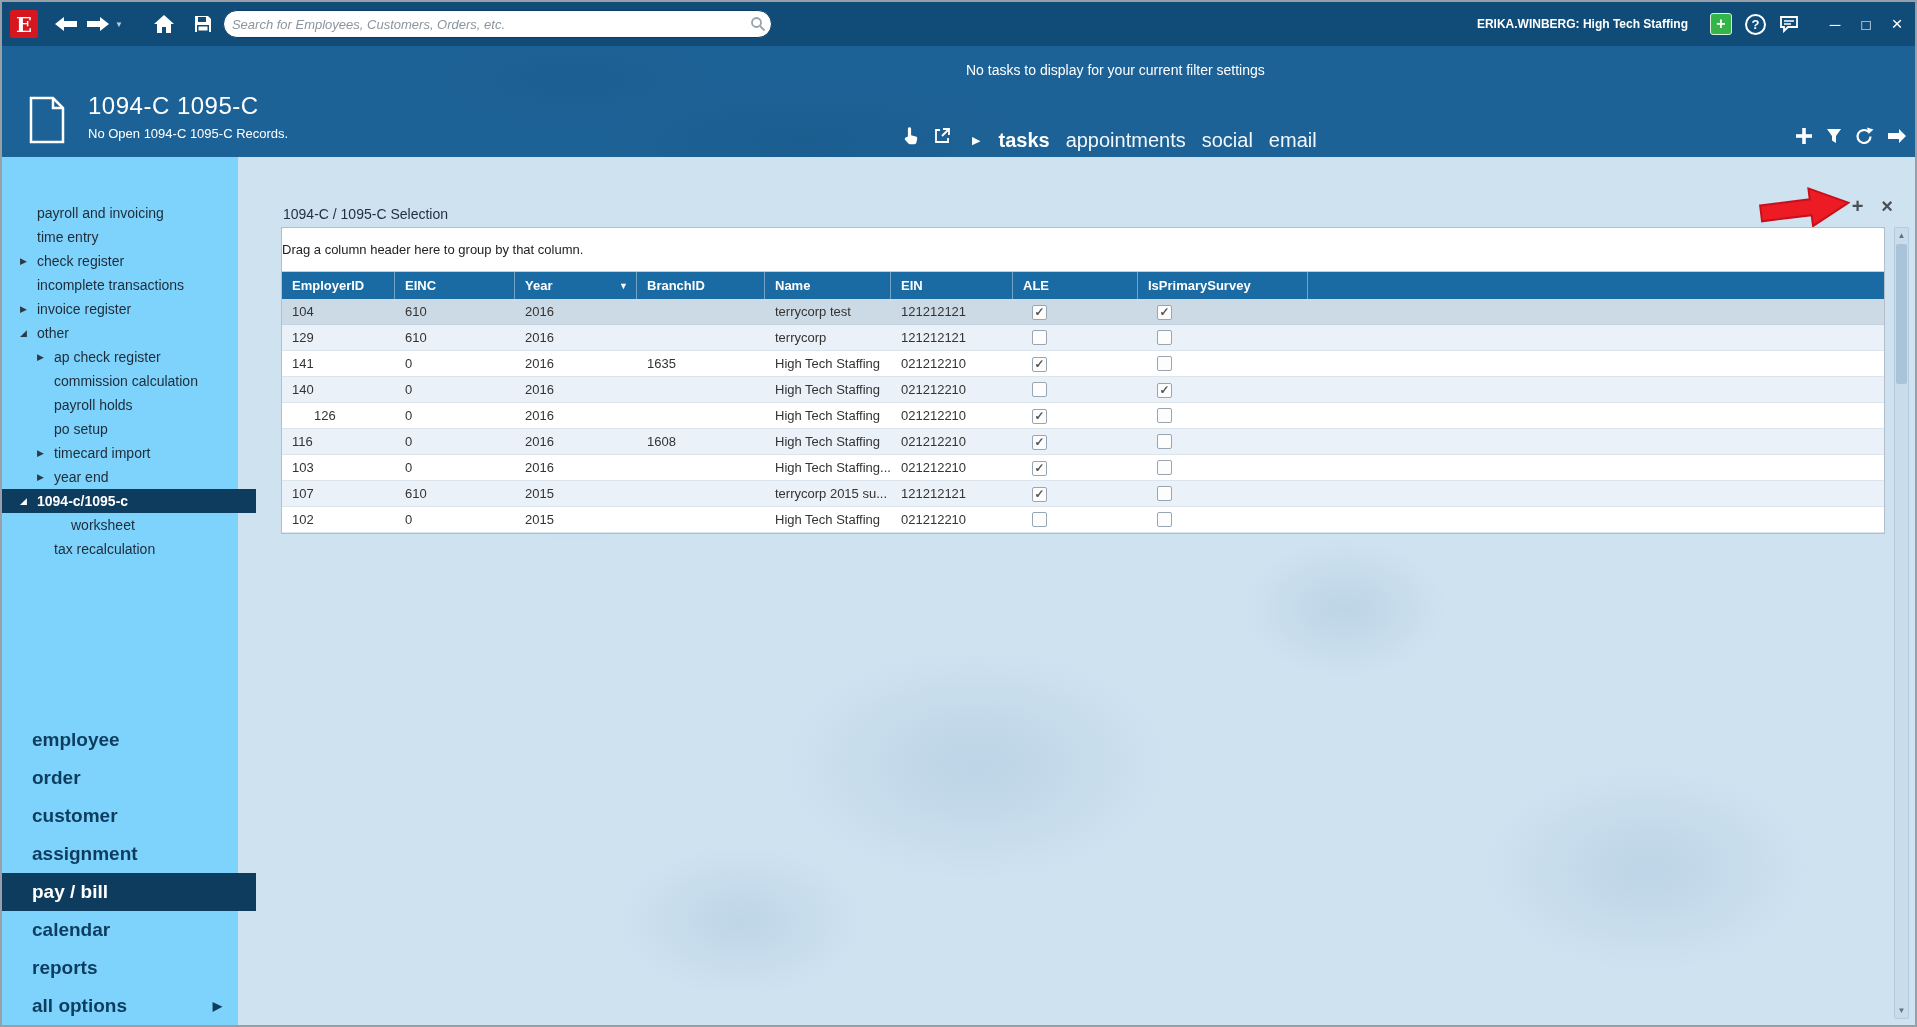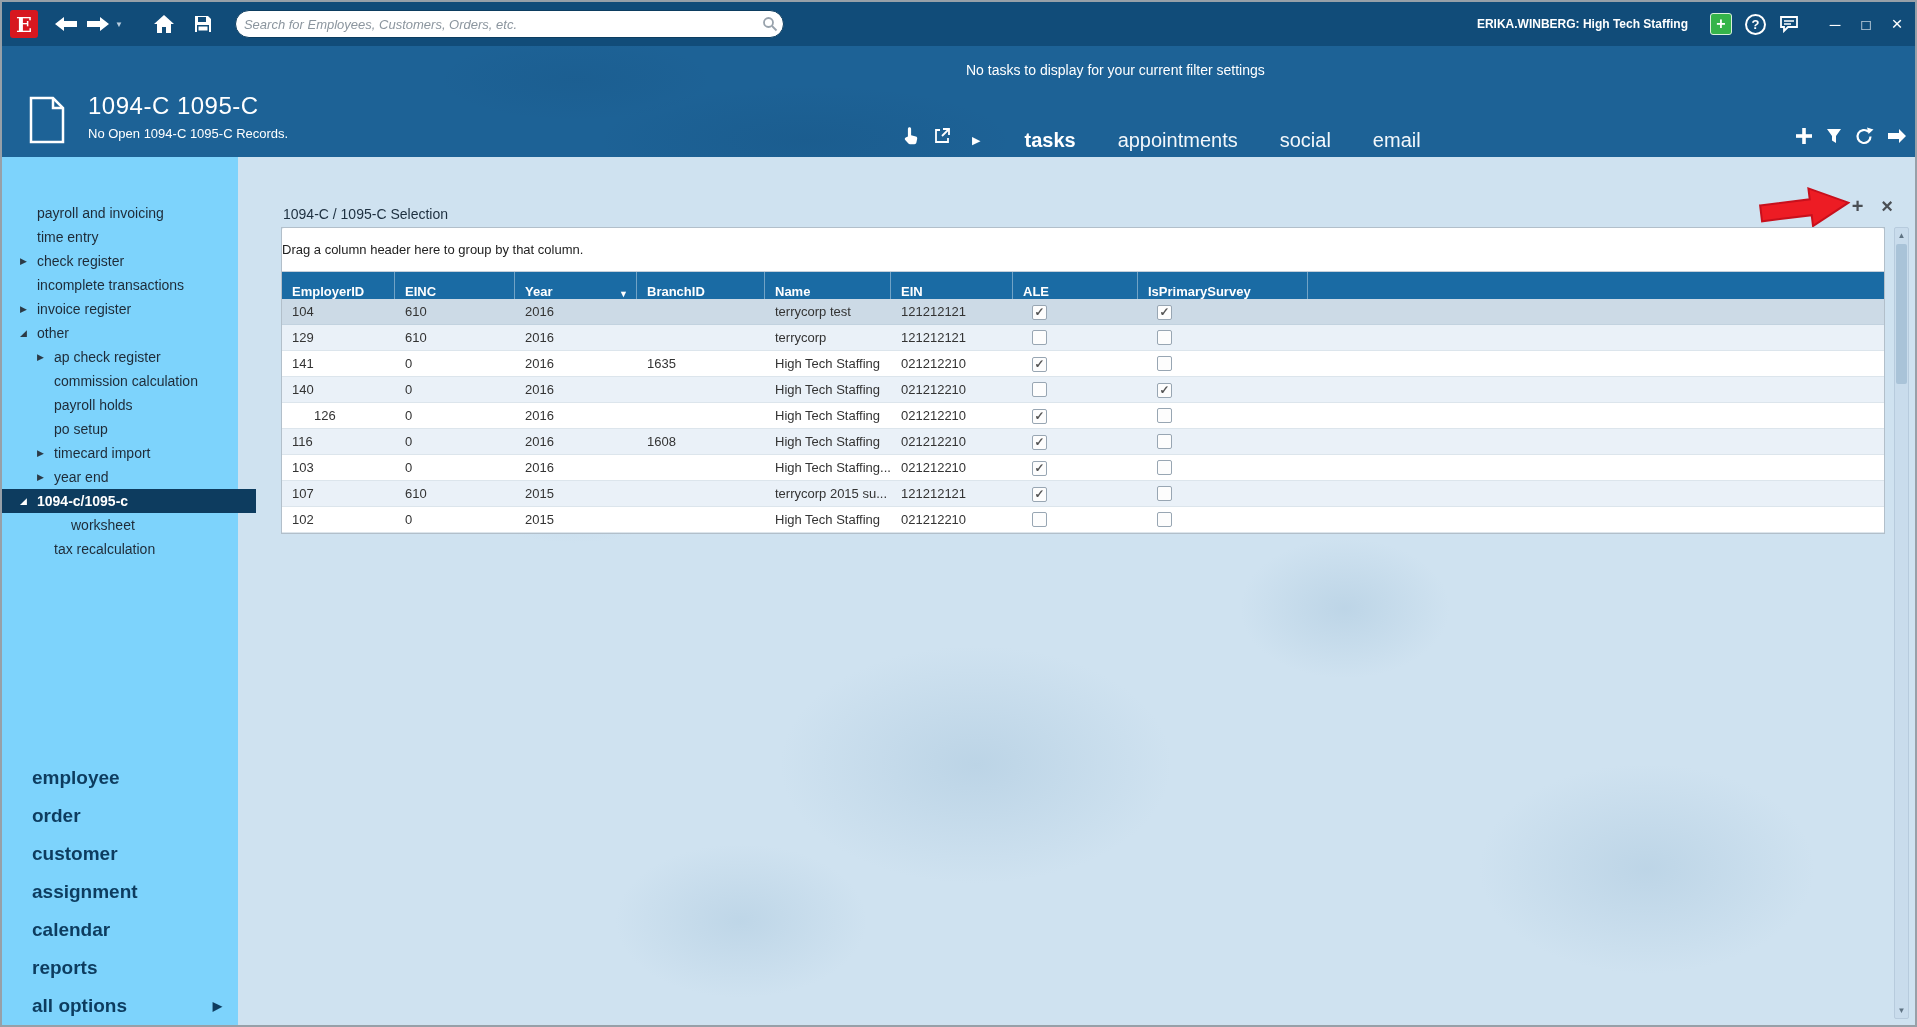--- a/index.html
+++ b/index.html
@@ -6,21 +6,21 @@
   body { width:1917px; height:1027px; overflow:hidden; font-family:"Liberation Sans", sans-serif; background:#e8e8e8; }
   .window { width:1917px; height:1027px; border:2px solid #97a0a8; display:flex; flex-direction:column; background:#cfe2f0; position:relative; }
 
   
   .titlebar { height:44px; flex:0 0 44px; background:#114c79; display:flex; align-items:center; color:#fff; position:relative; z-index:5; }
   .logo { width:28px; height:28px; margin-left:8px; background:#d7171f; border-radius:3px; color:#fff; font-weight:bold; font-size:21px; display:flex; align-items:center; justify-content:center; cursor:pointer; font-family:"DejaVu Serif", serif; }
   .tb-icon { display:flex; align-items:center; justify-content:center; cursor:pointer; }
   .tb-back { margin-left:16px; } .tb-fwd { margin-left:8px; }
   .tb-caret { margin-left:5px; font-size:8px; color:#b9cdde; cursor:pointer; }
   .tb-home { margin-left:30px; } .tb-save { margin-left:18px; }
-  .searchbox { margin-left:22px; width:549px; height:28px; background:#fff; border:1px solid #0c3d60; border-radius:14px; display:flex; align-items:center; }
+  .searchbox { margin-left:10px; width:549px; height:28px; background:#fff; border:1px solid #0c3d60; border-radius:14px; display:flex; align-items:center; }
   .searchbox input { flex:1; border:none; outline:none; height:24px; padding:0 8px; font-size:13px; color:#333; font-family:"Liberation Sans", sans-serif; background:transparent; }
   .searchbox input::placeholder { font-style:italic; color:#8b959e; }
   .search-ic { flex:0 0 26px; display:flex; justify-content:center; cursor:pointer; }
   .tb-right { margin-left:auto; display:flex; align-items:center; margin-right:10px; }
   .tb-user { font-size:12px; font-weight:bold; white-space:nowrap; }
   .green-add { width:22px; height:22px; margin-left:22px; background:#35b44a; border:1px solid #d9f0dd; border-radius:3px; color:#fff; font-size:16px; font-weight:bold; display:flex; align-items:center; justify-content:center; cursor:pointer; }
   .help-btn { width:21px; height:21px; margin-left:13px; border:2px solid #fff; border-radius:50%; font-size:13px; font-weight:bold; display:flex; align-items:center; justify-content:center; cursor:pointer; }
   .chat-btn { margin-left:13px; cursor:pointer; display:flex; }
   .winctl { display:flex; align-items:center; gap:15px; margin-left:28px; }
   .winctl span { font-size:15px; cursor:pointer; width:16px; text-align:center; }
@@ -32,21 +32,21 @@
                        radial-gradient(ellipse 200px 60px at 30% 30%, rgba(10,50,85,.07), transparent 70%); }
   .doc-icon { position:absolute; left:26px; top:50px; }
   .record-info { position:absolute; left:86px; top:46px; }
   .record-info h1 { font-size:24px; font-weight:normal; letter-spacing:.5px; }
   .record-info .sub { font-size:13px; margin-top:6px; }
   .tasks-msg { position:absolute; left:964px; top:16px; font-size:14px; }
   .record-actions { position:absolute; left:902px; bottom:12px; display:flex; align-items:center; gap:15px; }
   .record-actions span { cursor:pointer; display:flex; }
   .header-tabs { position:absolute; left:970px; bottom:5px; display:flex; align-items:center; gap:16px; }
   .tab-marker { font-size:11px; margin-right:2px; }
-  .htab { font-size:20px; color:#f2f7fb; cursor:pointer;margin-left:26px; }
+  .htab { font-size:20px; color:#f2f7fb; cursor:pointer; }
   .htab.active { font-weight:bold; color:#fff; }
   .header-actions { position:absolute; right:8px; bottom:12px; display:flex; align-items:center; gap:13px; }
   .header-actions span { cursor:pointer; display:flex; }
 
   
   .body { flex:1; display:flex; min-height:0; }
   .sidebar { flex:0 0 236px; background:#7dd3fc; position:relative; z-index:3; overflow:visible; }
   .sidebar-tree { padding-top:44px; }
   .tree-item { display:flex; align-items:center; height:24px; font-size:14px; color:#1e2b38; cursor:pointer; white-space:nowrap; }
   .tree-item.ind-0 { padding-left:18px; } .tree-item.ind-1 { padding-left:35px; } .tree-item.ind-2 { padding-left:52px; }
@@ -69,21 +69,21 @@
       radial-gradient(ellipse 130px 90px at 58% 26%, rgba(148,183,209,.26), transparent 70%),
       radial-gradient(ellipse 180px 110px at 30% 88%, rgba(148,183,209,.28), transparent 70%); }
   .panel-title { position:absolute; left:45px; top:49px; font-size:14px; color:#1d2f3f; }
   .panel-actions { position:absolute; top:40px; right:22px; display:flex; gap:18px; align-items:center; }
   .panel-actions span { font-size:20px; font-weight:bold; color:#4a4f54; cursor:pointer; line-height:18px; }
   .annot-arrow { position:absolute; top:30px; right:64px; transform:rotate(-7deg); pointer-events:none; }
 
   .grid { position:absolute; left:43px; top:70px; width:1604px; border:1px solid #b2bfca; background:transparent; }
   .group-bar { height:44px; background:#fff; border-bottom:1px solid #c6d0da; display:flex; align-items:center; font-size:13px; color:#222; border-radius:2px 2px 0 0; }
   .grid-header { display:flex; height:27px; background:#1a6ba4; }
-  .gh-cell { display:flex; align-items:flex-end; padding-left:10px; color:#fff; font-size:13px; font-weight:bold; border-right:1px solid rgba(255,255,255,.38); white-space:nowrap; overflow:hidden; flex:0 0 auto; cursor:pointer; }
+  .gh-cell { display:flex; align-items:center; padding-left:10px; color:#fff; font-size:13px; font-weight:bold; border-right:1px solid rgba(255,255,255,.38); white-space:nowrap; overflow:hidden; flex:0 0 auto; cursor:pointer; }
   .gh-fill { flex:1 1 auto; border-right:none; cursor:default; }
   .gh-sort { margin-left:auto; margin-right:8px; font-size:9px; }
   .g-row { display:flex; height:26px; background:#fff; border-bottom:1px solid #dce5ec; cursor:pointer; }
   .g-row.alt { background:#eaf1f8; }
   .g-row.selected { background:#ccdae6; border-bottom:1px solid #c2d2df; }
   .g-cell { flex:0 0 auto; font-size:13px; color:#333; line-height:25px; padding-left:10px; white-space:nowrap; overflow:hidden; }
   .cb { display:inline-block; width:15px; height:15px; margin-left:9px; margin-top:5px; background:#fdfdfd; border:1px solid #98a6b3; border-radius:2px; font-size:12px; line-height:13px; text-align:center; color:#555; font-weight:bold; cursor:pointer; }
 
   .vscroll { position:absolute; top:70px; bottom:6px; right:6px; width:15px; background:#c9dcec; border:1px solid #b7cbdd; border-radius:2px; }
   .vs-up, .vs-down { position:absolute; left:0; width:100%; text-align:center; font-size:8px; color:#5f7383; cursor:pointer; }
@@ -281,20 +281,23 @@
           </div>
           <div class="nav-item">
             <span class="nav-label">order</span>
           </div>
           <div class="nav-item">
             <span class="nav-label">customer</span>
           </div>
           <div class="nav-item">
             <span class="nav-label">assignment</span>
           </div>
+          <div class="nav-item selected">
+            <span class="nav-label">pay / bill</span>
+          </div>
           <div class="nav-item">
             <span class="nav-label">calendar</span>
           </div>
           <div class="nav-item">
             <span class="nav-label">reports</span>
           </div>
           <div class="nav-item">
             <span class="nav-label">all options</span>
             <span class="nav-expander">▶</span>
           </div>

